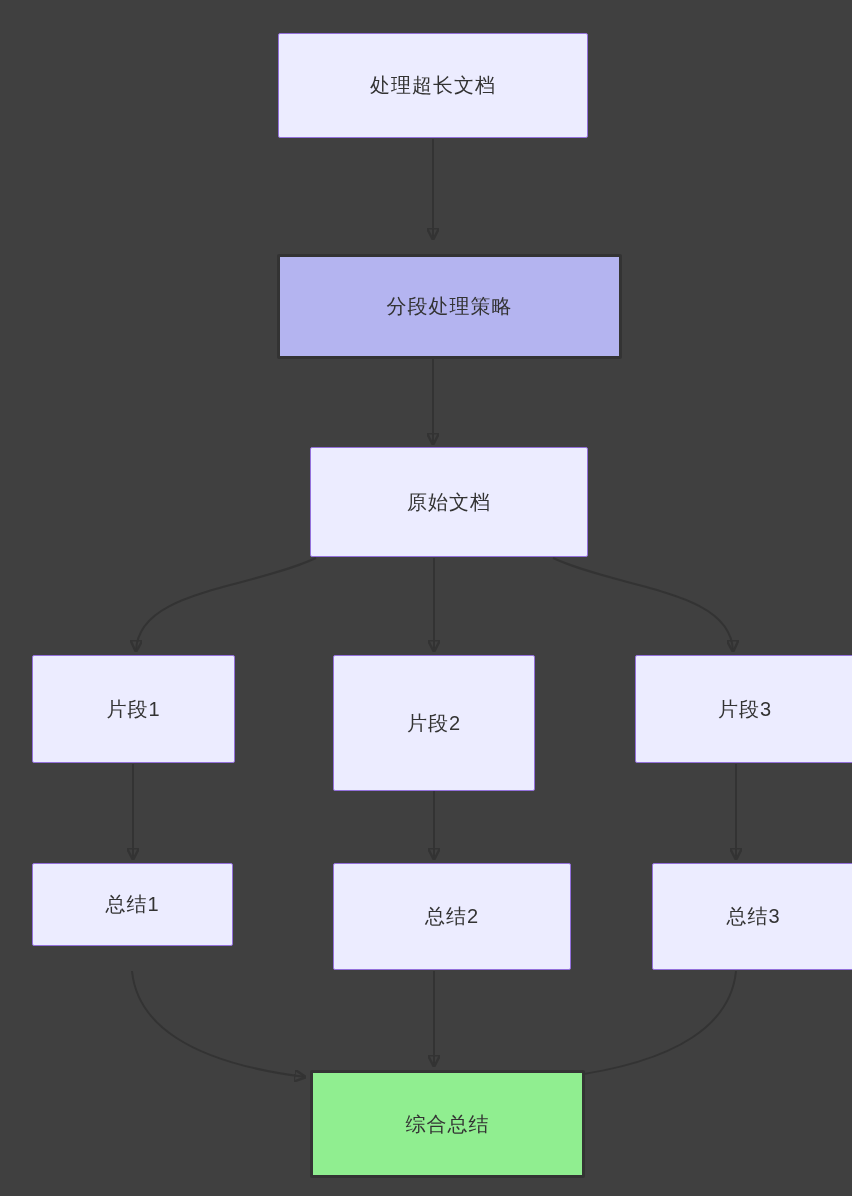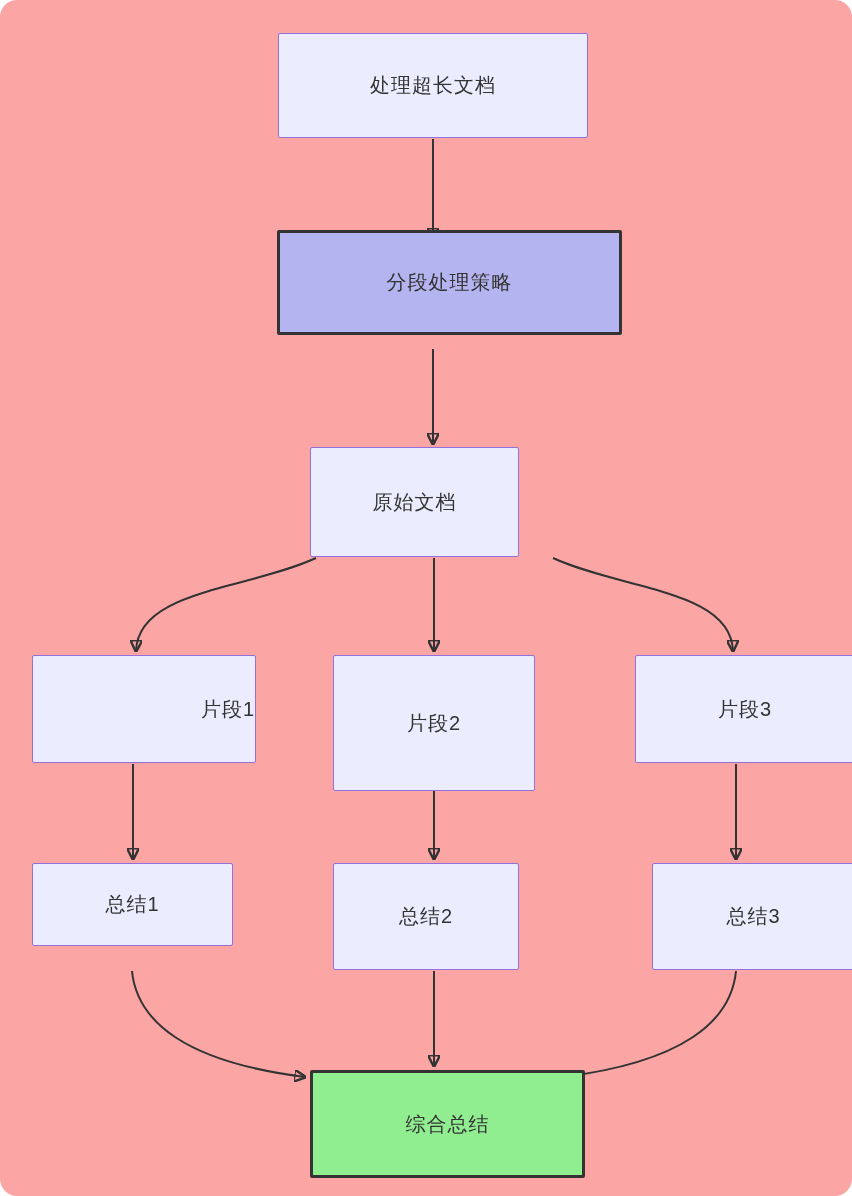--- a/index.html
+++ b/index.html
@@ -5,23 +5,22 @@
   html, body {
     margin: 0;
     padding: 0;
     background: #ffffff;
     font-family: "Liberation Sans", "DejaVu Sans", sans-serif;
   }
   .canvas {
     position: relative;
     width: 852px;
     height: 1196px;
-    background: #fca5a5;
+    background: #404040;
     overflow: hidden;
-    border-radius: 17px;
   }
   .edges {
     position: absolute;
     left: 0;
     top: 0;
     width: 852px;
     height: 1196px;
   }
   .edges path {
     fill: none;
@@ -74,45 +73,45 @@
     <path d="M736 764 L736 859" marker-end="url(#arrow)"></path>
     <path d="M132 971 C137 1022, 186 1062, 305 1077" marker-end="url(#arrow)"></path>
     <path d="M434 971 L434 1066" marker-end="url(#arrow)"></path>
     <path d="M736 971 C731 1022, 682 1062, 563 1077" marker-end="url(#arrow)"></path>
   </svg>
 
   <div class="node node-default" style="left:278px; top:33px; width:310px; height:105px;">
     <span>处理超长文档</span>
   </div>
 
-  <div class="node node-highlight" style="left:277px; top:230px; width:345px; height:105px;">
+  <div class="node node-highlight" style="left:277px; top:254px; width:345px; height:105px;">
     <span>分段处理策略</span>
   </div>
 
-  <div class="node node-default" style="left:310px; top:447px; width:209px; height:110px;">
+  <div class="node node-default" style="left:310px; top:447px; width:278px; height:110px;">
     <span>原始文档</span>
   </div>
 
-  <div class="node node-default" style="left:32px; top:655px; width:224px; height:108px;justify-content:flex-end;">
+  <div class="node node-default" style="left:32px; top:655px; width:203px; height:108px;">
     <span>片段1</span>
   </div>
 
   <div class="node node-default" style="left:333px; top:655px; width:202px; height:136px;">
     <span>片段2</span>
   </div>
 
   <div class="node node-default" style="left:635px; top:655px; width:220px; height:108px;">
     <span>片段3</span>
   </div>
 
   <div class="node node-default" style="left:32px; top:863px; width:201px; height:83px;">
     <span>总结1</span>
   </div>
 
-  <div class="node node-default" style="left:333px; top:863px; width:186px; height:107px;">
+  <div class="node node-default" style="left:333px; top:863px; width:238px; height:107px;">
     <span>总结2</span>
   </div>
 
   <div class="node node-default" style="left:635px; top:863px; width:203px; height:107px;margin-left:17px;">
     <span>总结3</span>
   </div>
 
   <div class="node node-success" style="left:310px; top:1070px; width:275px; height:108px;">
     <span>综合总结</span>
   </div>

